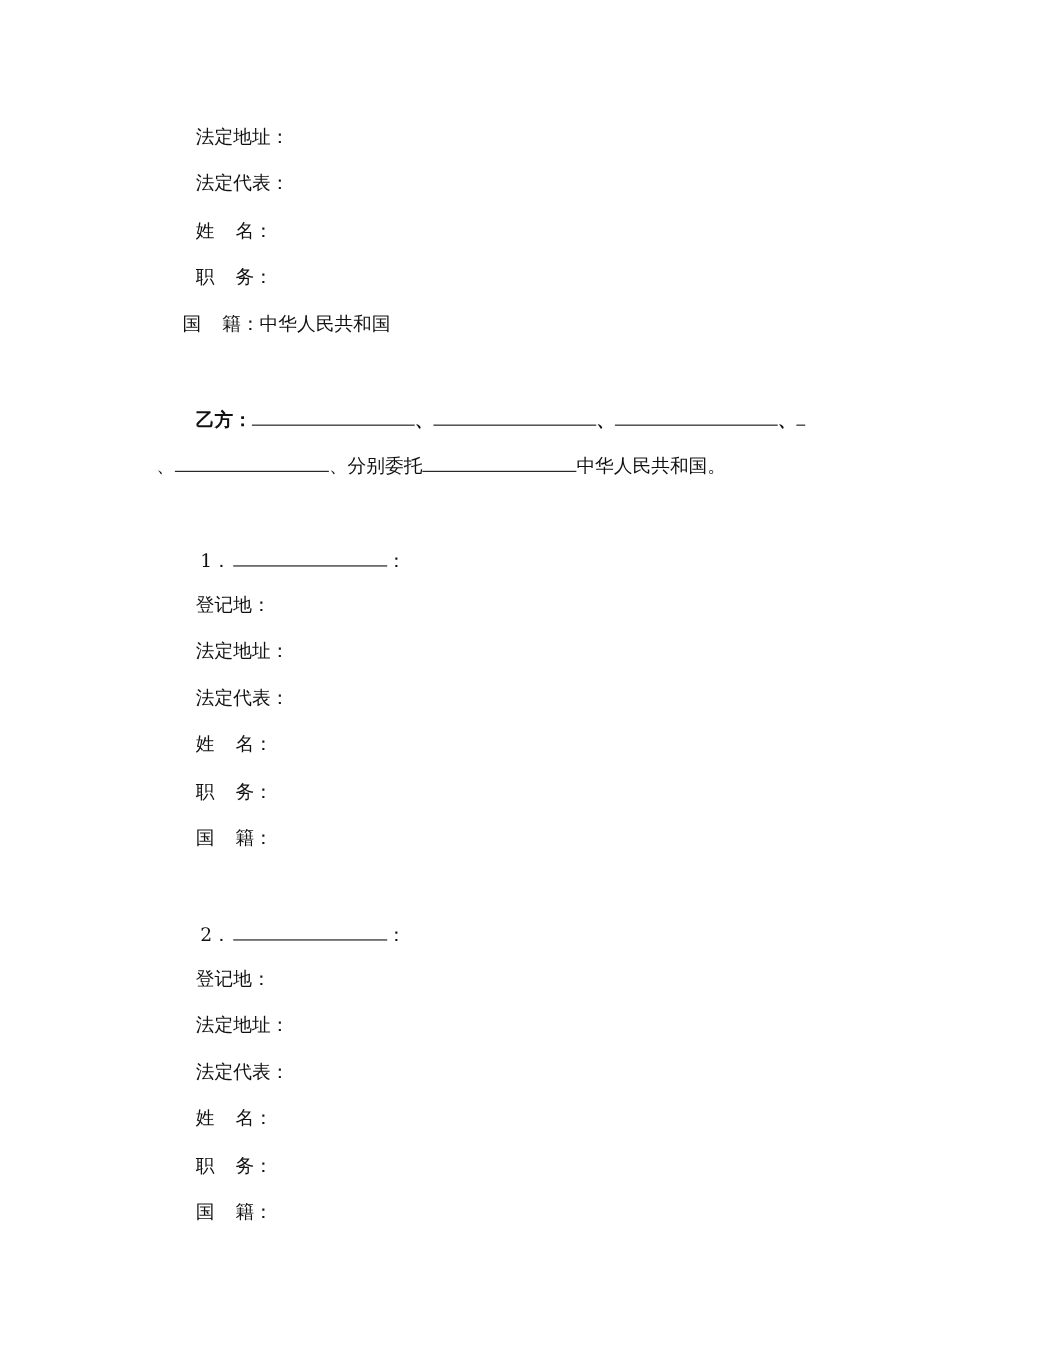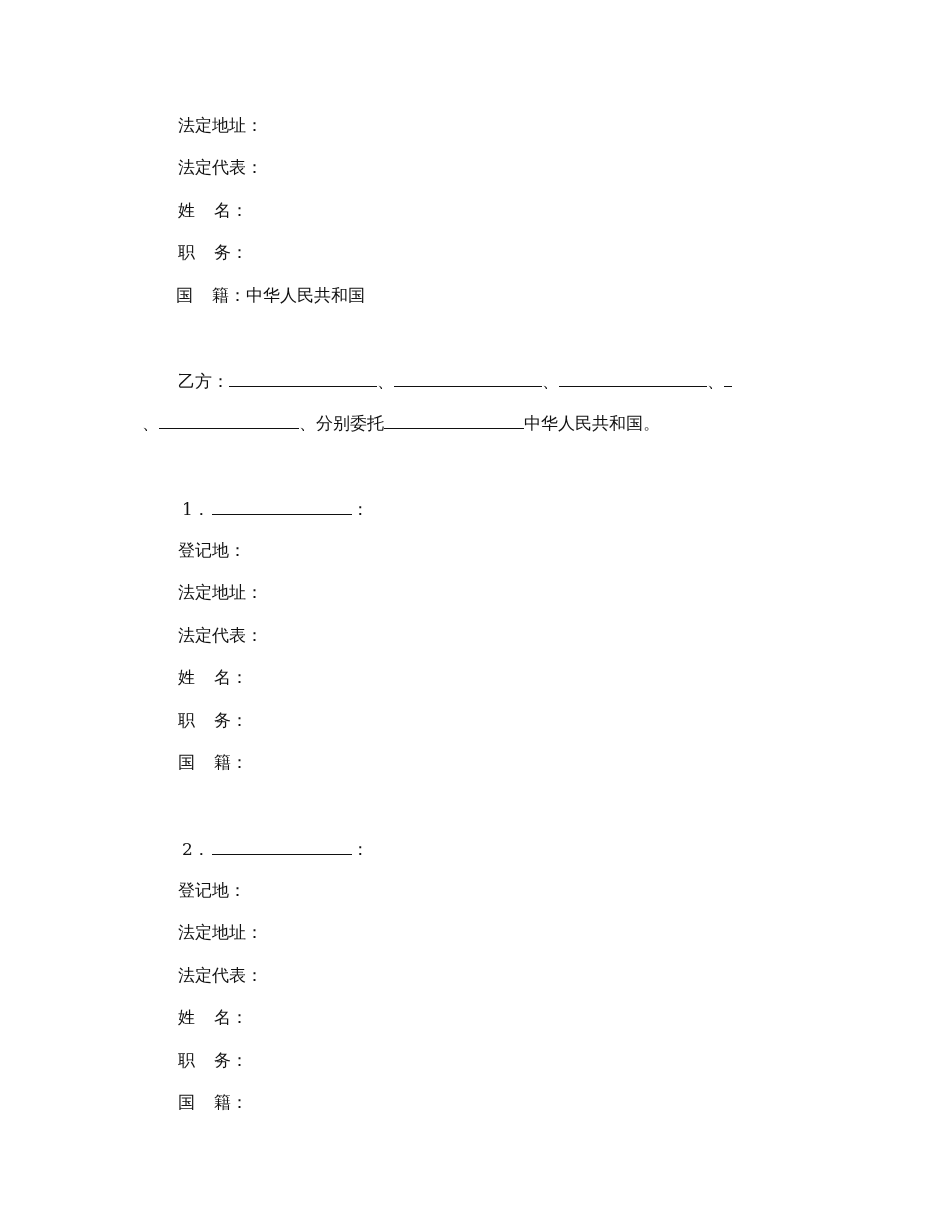--- a/index.html
+++ b/index.html
@@ -13,25 +13,25 @@
 <body>
 
 <div class="line" style="left:178px; top:114px;">法定地址：</div>
 <div class="line" style="left:178px; top:156px;">法定代表：</div>
 <div class="line" style="left:178px; top:199px;">
   <span>姓</span><span class="gap"></span><span>名：</span>
 </div>
 <div class="line" style="left:178px; top:241px;">
   <span>职</span><span class="gap"></span><span>务：</span>
 </div>
-<div class="line" style="left:176px; top:284px;text-align:center;">
+<div class="line" style="left:166px; top:284px;text-align:center;">
   <span>国</span><span class="gap"></span><span>籍：</span><span>中华人民共和国</span>
 </div>
 
-<div class="line" style="left:178px; top:370px;">
+<div class="line" style="left:178px; top:370px;font-weight:bold;">
   <span>乙方：</span><span class="blank" style="width:148px;"></span><span>、</span><span class="blank" style="width:148px;"></span><span>、</span><span class="blank" style="width:148px;"></span><span>、</span><span class="blank" style="width:8px;"></span>
 </div>
 <div class="line" style="left:142px; top:412px;">
   <span>、</span><span class="blank" style="width:140px;"></span><span>、分别委托</span><span class="blank" style="width:140px;"></span><span>中华人民共和国。</span>
 </div>
 
 <div class="line" style="left:182px; top:498px;">
   <span>1．</span><span class="blank" style="width:140px; margin-left:2px;"></span><span>：</span>
 </div>
 <div class="line" style="left:178px; top:539px;">登记地：</div>

